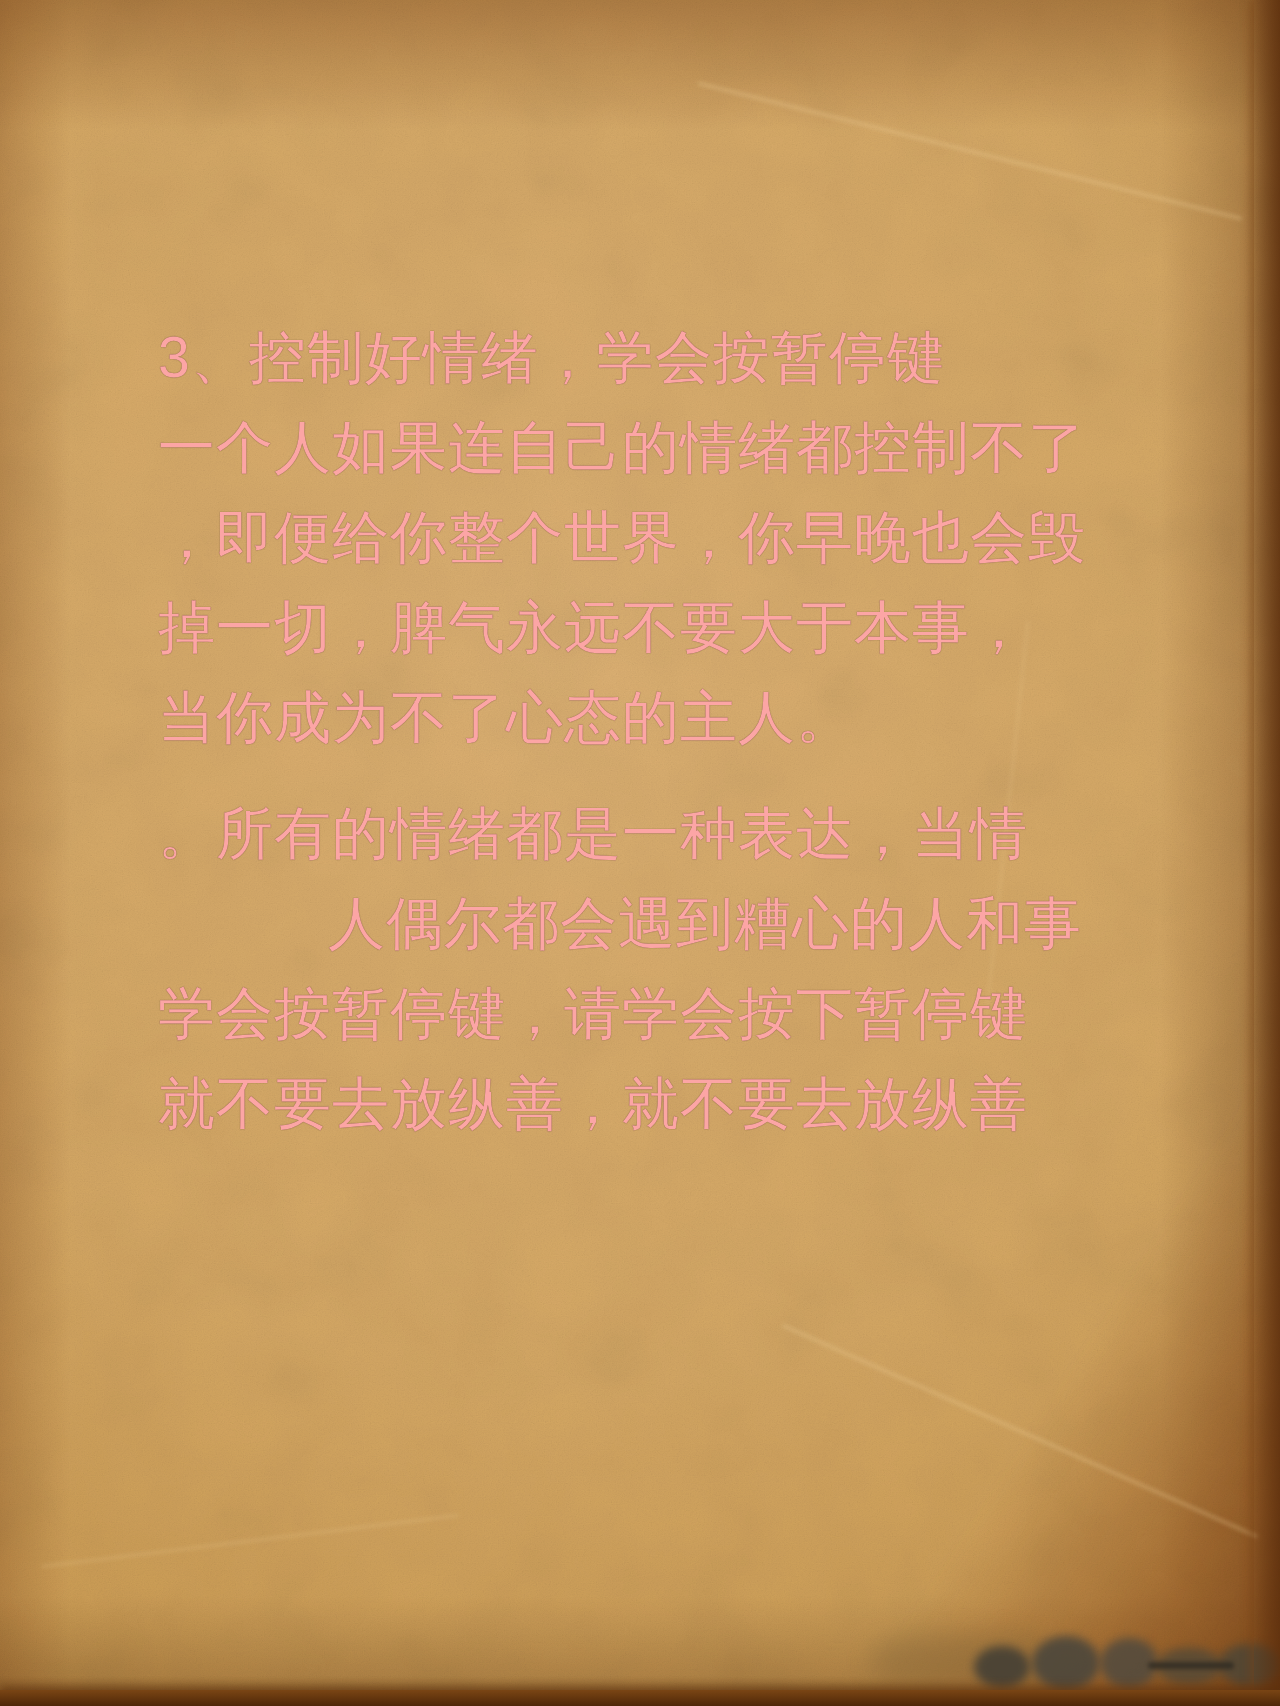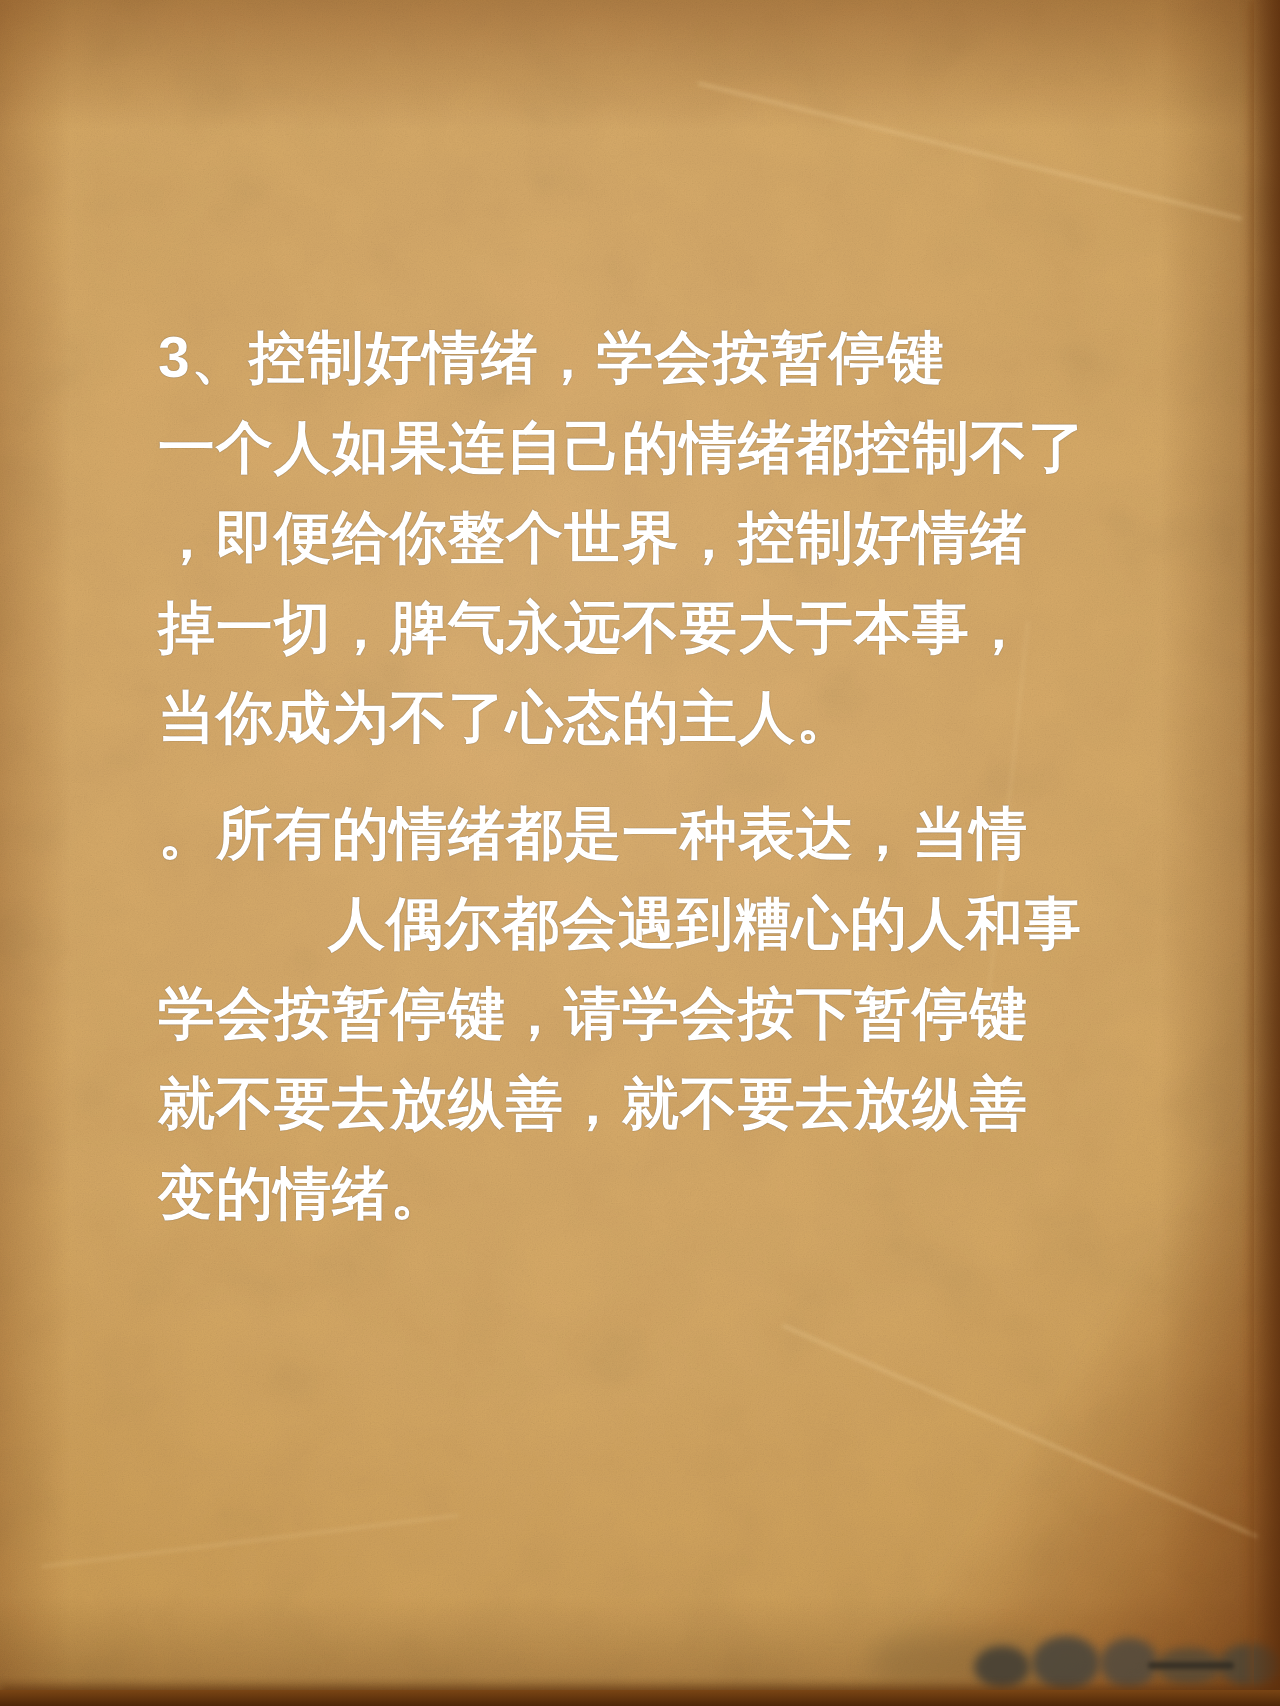--- a/index.html
+++ b/index.html
@@ -37,22 +37,22 @@
     filter:blur(2px);pointer-events:none;
   }
   .crease-1{left:690px;top:150px;width:560px;height:2px;transform:rotate(14deg);}
   .crease-2{left:760px;top:1430px;width:520px;height:2px;transform:rotate(24deg);}
   .crease-3{left:40px;top:1540px;width:420px;height:2px;transform:rotate(-7deg);opacity:.6;}
   .crease-4{left:1005px;top:620px;width:2px;height:420px;transform:rotate(6deg);opacity:.45;}
 
   
   .text-block{
     position:absolute;left:158px;right:76px;top:312px;
-    color:#ffffff;
-    font-size:57px;font-weight:700;
+    color:#fca5a5;
+    font-size:57px;font-weight:400;
     line-height:90px;letter-spacing:1px;
     text-shadow:0 0 1px rgba(27,17,6,.65);
   }
   .line{white-space:nowrap;}
   .para-2{margin-top:26px;}
   .indent-first{text-indent:170px;}
 
   
   .watermark-smudge{position:absolute;right:0;bottom:14px;width:320px;height:64px;pointer-events:none;}
   .blob{position:absolute;border-radius:50%;filter:blur(5px);}
@@ -103,31 +103,30 @@
   <div class="crease crease-1"></div>
   <div class="crease crease-2"></div>
   <div class="crease crease-3"></div>
   <div class="crease crease-4"></div>
 
   <div class="text-block">
     <div class="line">3、控制好情绪，学会按暂停键</div>
 
     <div>
       <div class="line">一个人如果连自己的情绪都控制不了</div>
-      <div class="line">，即便给你整个世界，控制好情绪</div>
+      <div class="line">，即便给你整个世界，你早晚也会毁</div>
       <div class="line">掉一切，脾气永远不要大于本事，</div>
       <div class="line">当你成为不了心态的主人。</div>
     </div>
 
     <div class="para-2">
       <div class="line">。所有的情绪都是一种表达，当情</div>
       <div class="line indent-first">人偶尔都会遇到糟心的人和事</div>
       <div class="line">学会按暂停键，请学会按下暂停键</div>
       <div class="line">就不要去放纵善，就不要去放纵善</div>
-      <div class="line">变的情绪。</div>
     </div>
   </div>
 
   <div class="watermark-smudge">
     <div class="blob blob-halo"></div>
     <div class="blob blob-1"></div>
     <div class="blob blob-2"></div>
     <div class="blob blob-3"></div>
     <div class="blob blob-4"></div>
     <div class="blob blob-5"></div>

